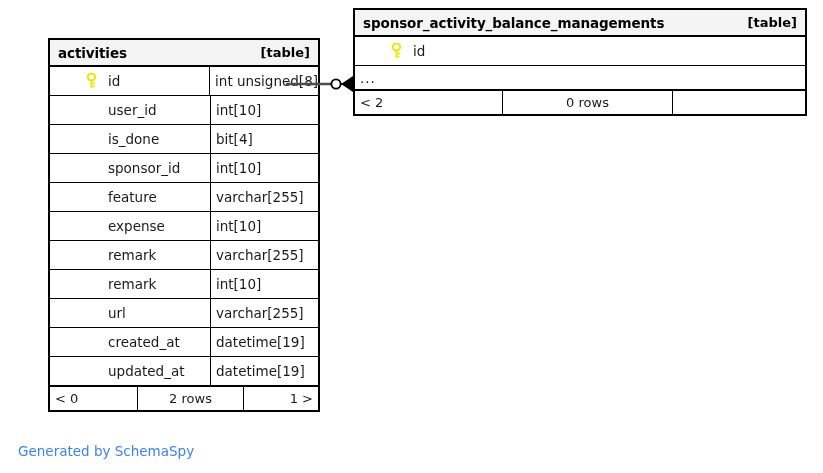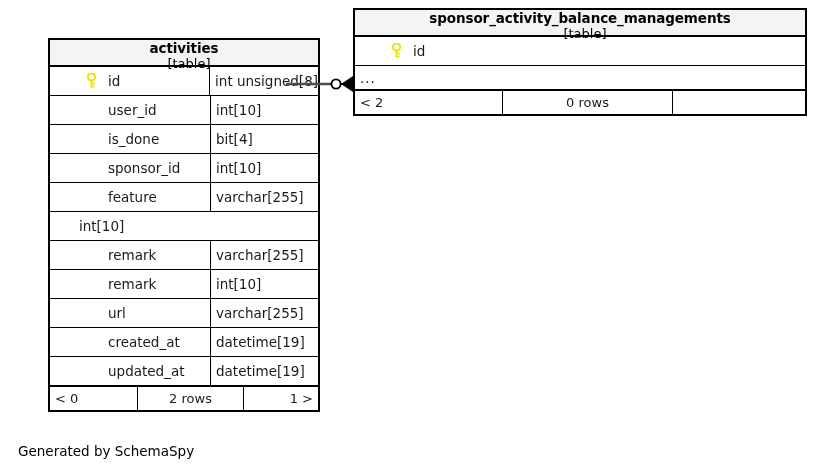--- a/index.html
+++ b/index.html
@@ -47,28 +47,27 @@
     border-bottom: 2px solid #000000;
     height: 27px;
     display: flex;
     align-items: center;
     justify-content: space-between;
     padding: 0 8px;
     box-sizing: border-box;
     font-size: 13.5px;
     font-weight: bold;
     color: #000000;
-    flex-direction: column;
   }
   .entity-header .tablename {
     white-space: nowrap;
     letter-spacing: -0.1px;
   }
   .entity-header .tabletag {
-    font-weight: normal;
+    font-weight: bold;
     font-size: 13px;
     color: #000000;
     padding-left: 10px;
   }
 
   
   .col-row {
     display: flex;
     height: 29px;
     border-bottom: 1px solid #000000;
@@ -172,21 +171,21 @@
     width: 70px;
     height: 28px;
   }
 
   
   #diagram-caption {
     position: absolute;
     left: 18px;
     top: 443px;
     font-size: 13.5px;
-    color: #000000;
+    color: #3b82f6;
   }
 </style>
 </head>
 <body>
 
 <div class="canvas">
 
   <div class="entity" id="entity-activities">
 
     <div class="entity-header">
@@ -235,20 +234,24 @@
 
     <div class="col-row">
       <div class="col-name">
         <span class="keyslot"></span>
         <span class="labeltext">feature</span>
       </div>
       <div class="col-type">varchar[255]</div>
     </div>
 
     <div class="col-row">
+      <div class="col-name">
+        <span class="keyslot"></span>
+        <span class="labeltext">expense</span>
+      </div>
       <div class="col-type">int[10]</div>
     </div>
 
     <div class="col-row">
       <div class="col-name">
         <span class="keyslot"></span>
         <span class="labeltext">remark</span>
       </div>
       <div class="col-type">varchar[255]</div>
     </div>

